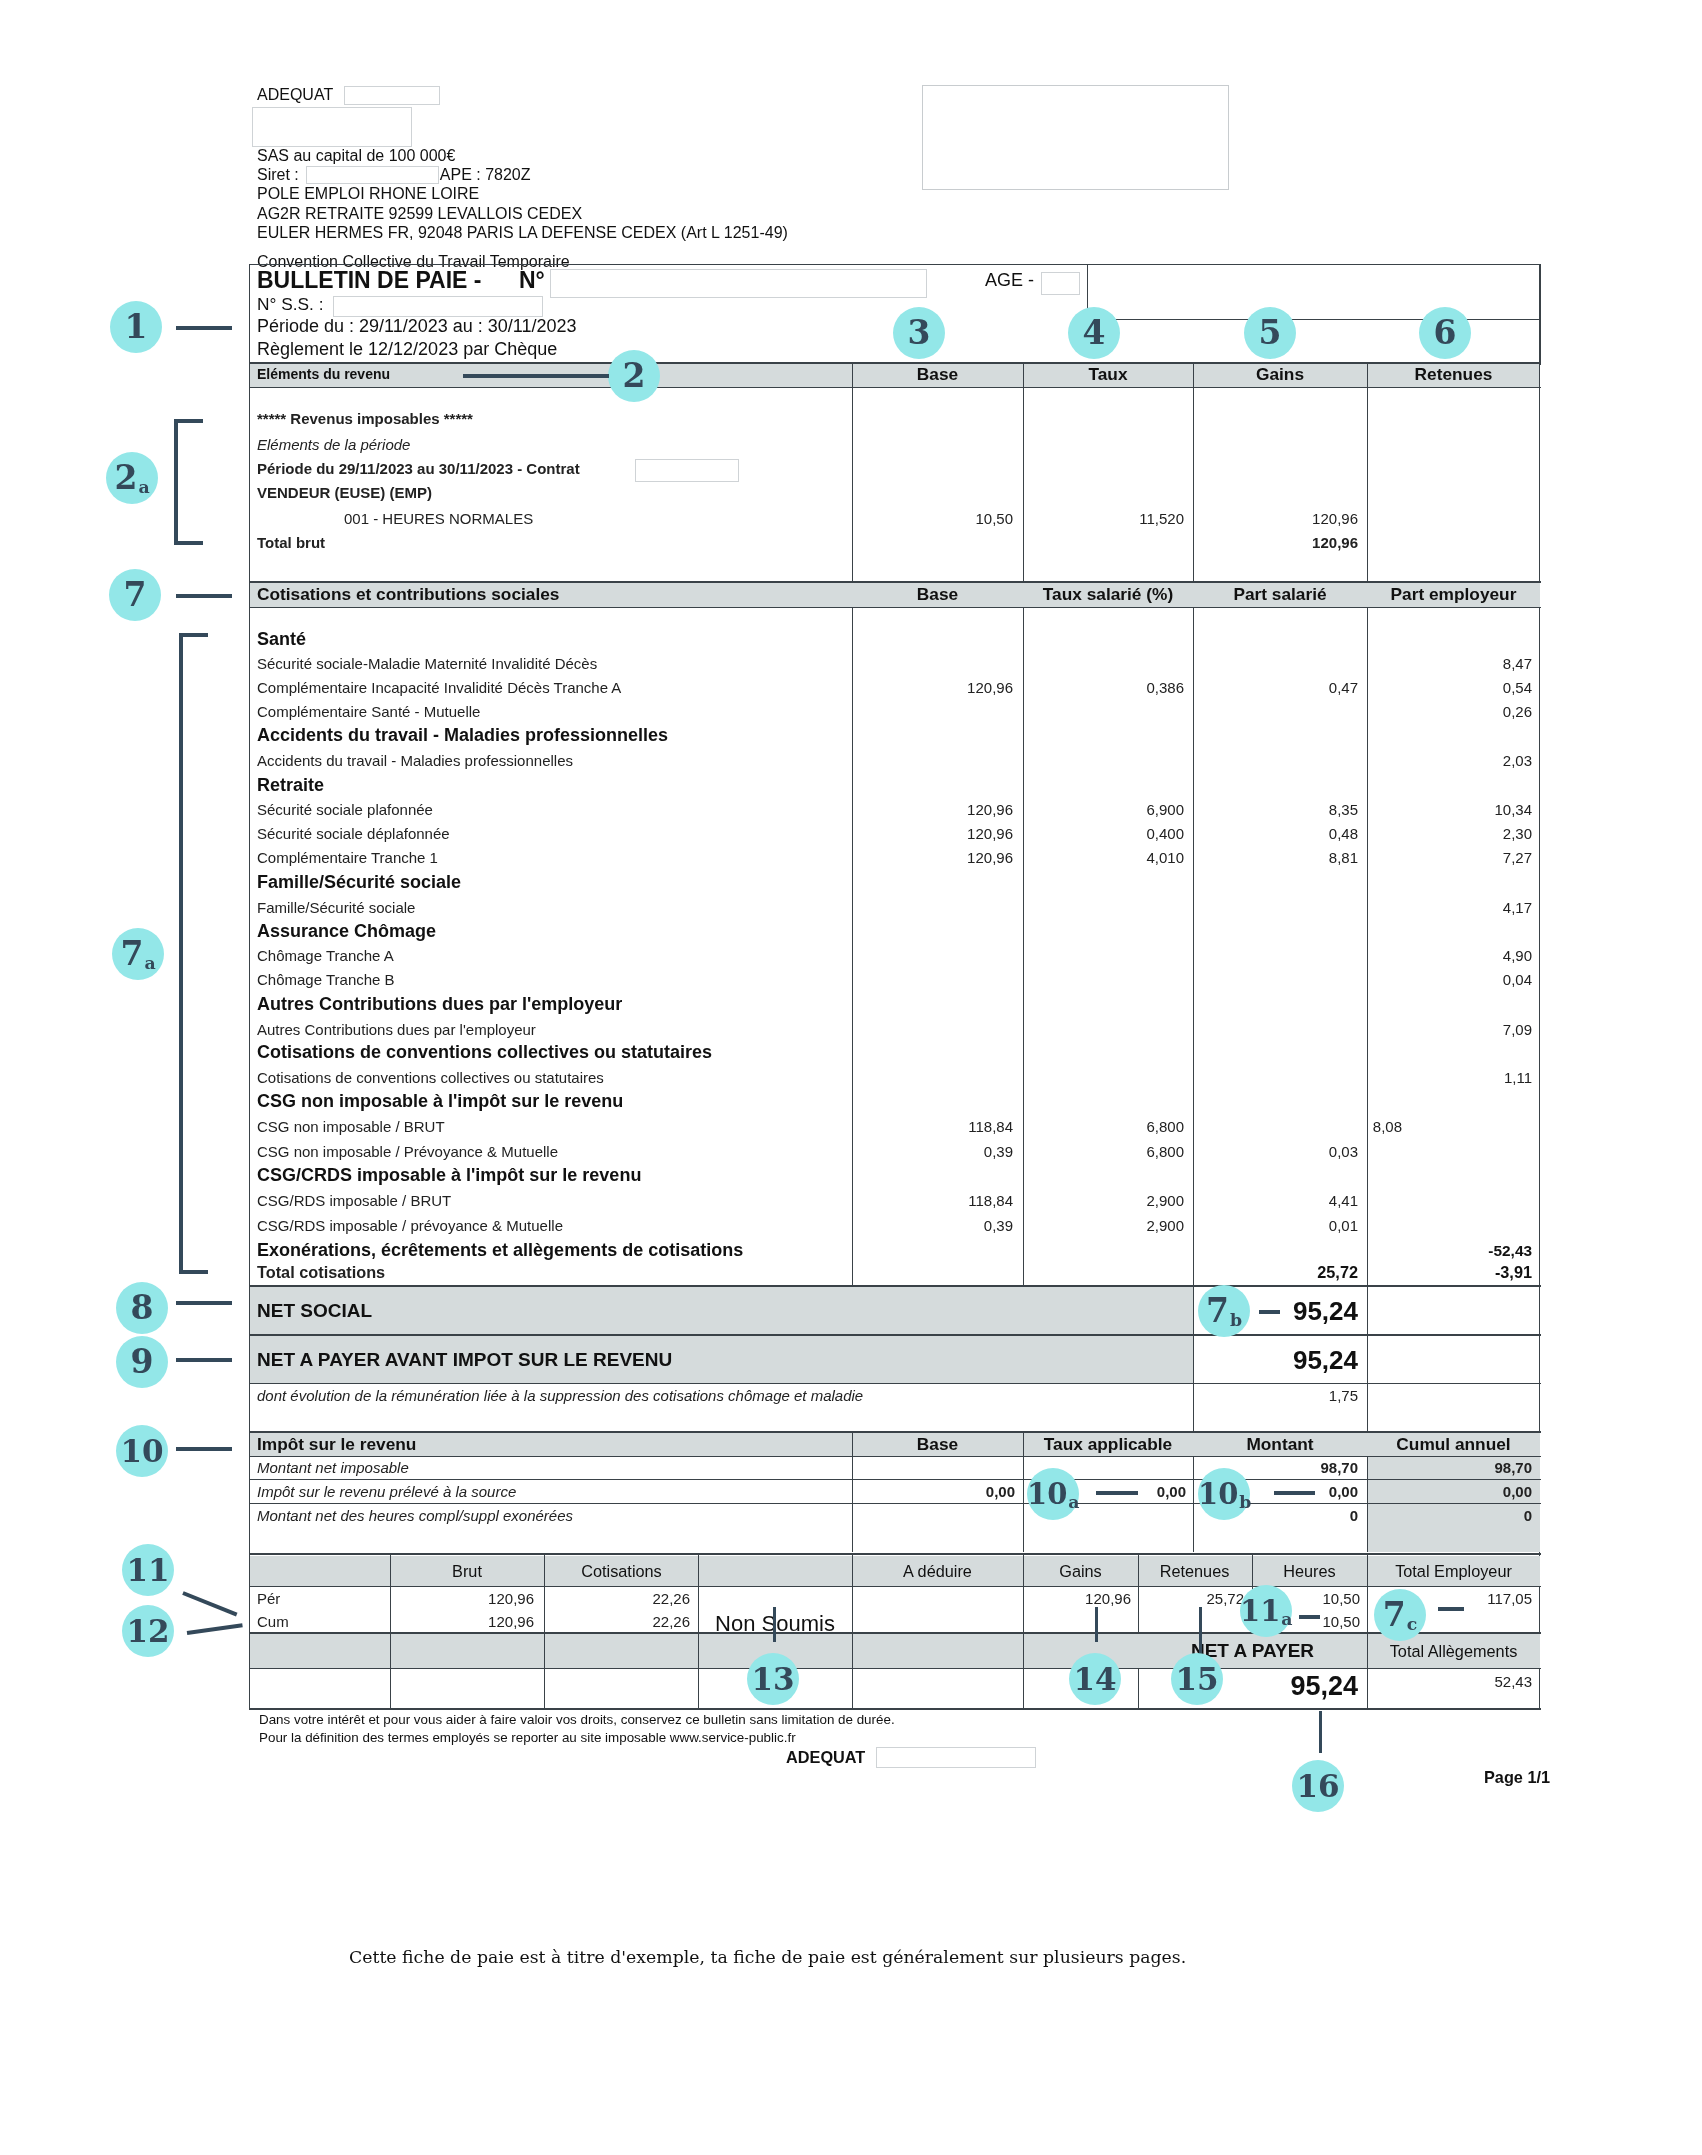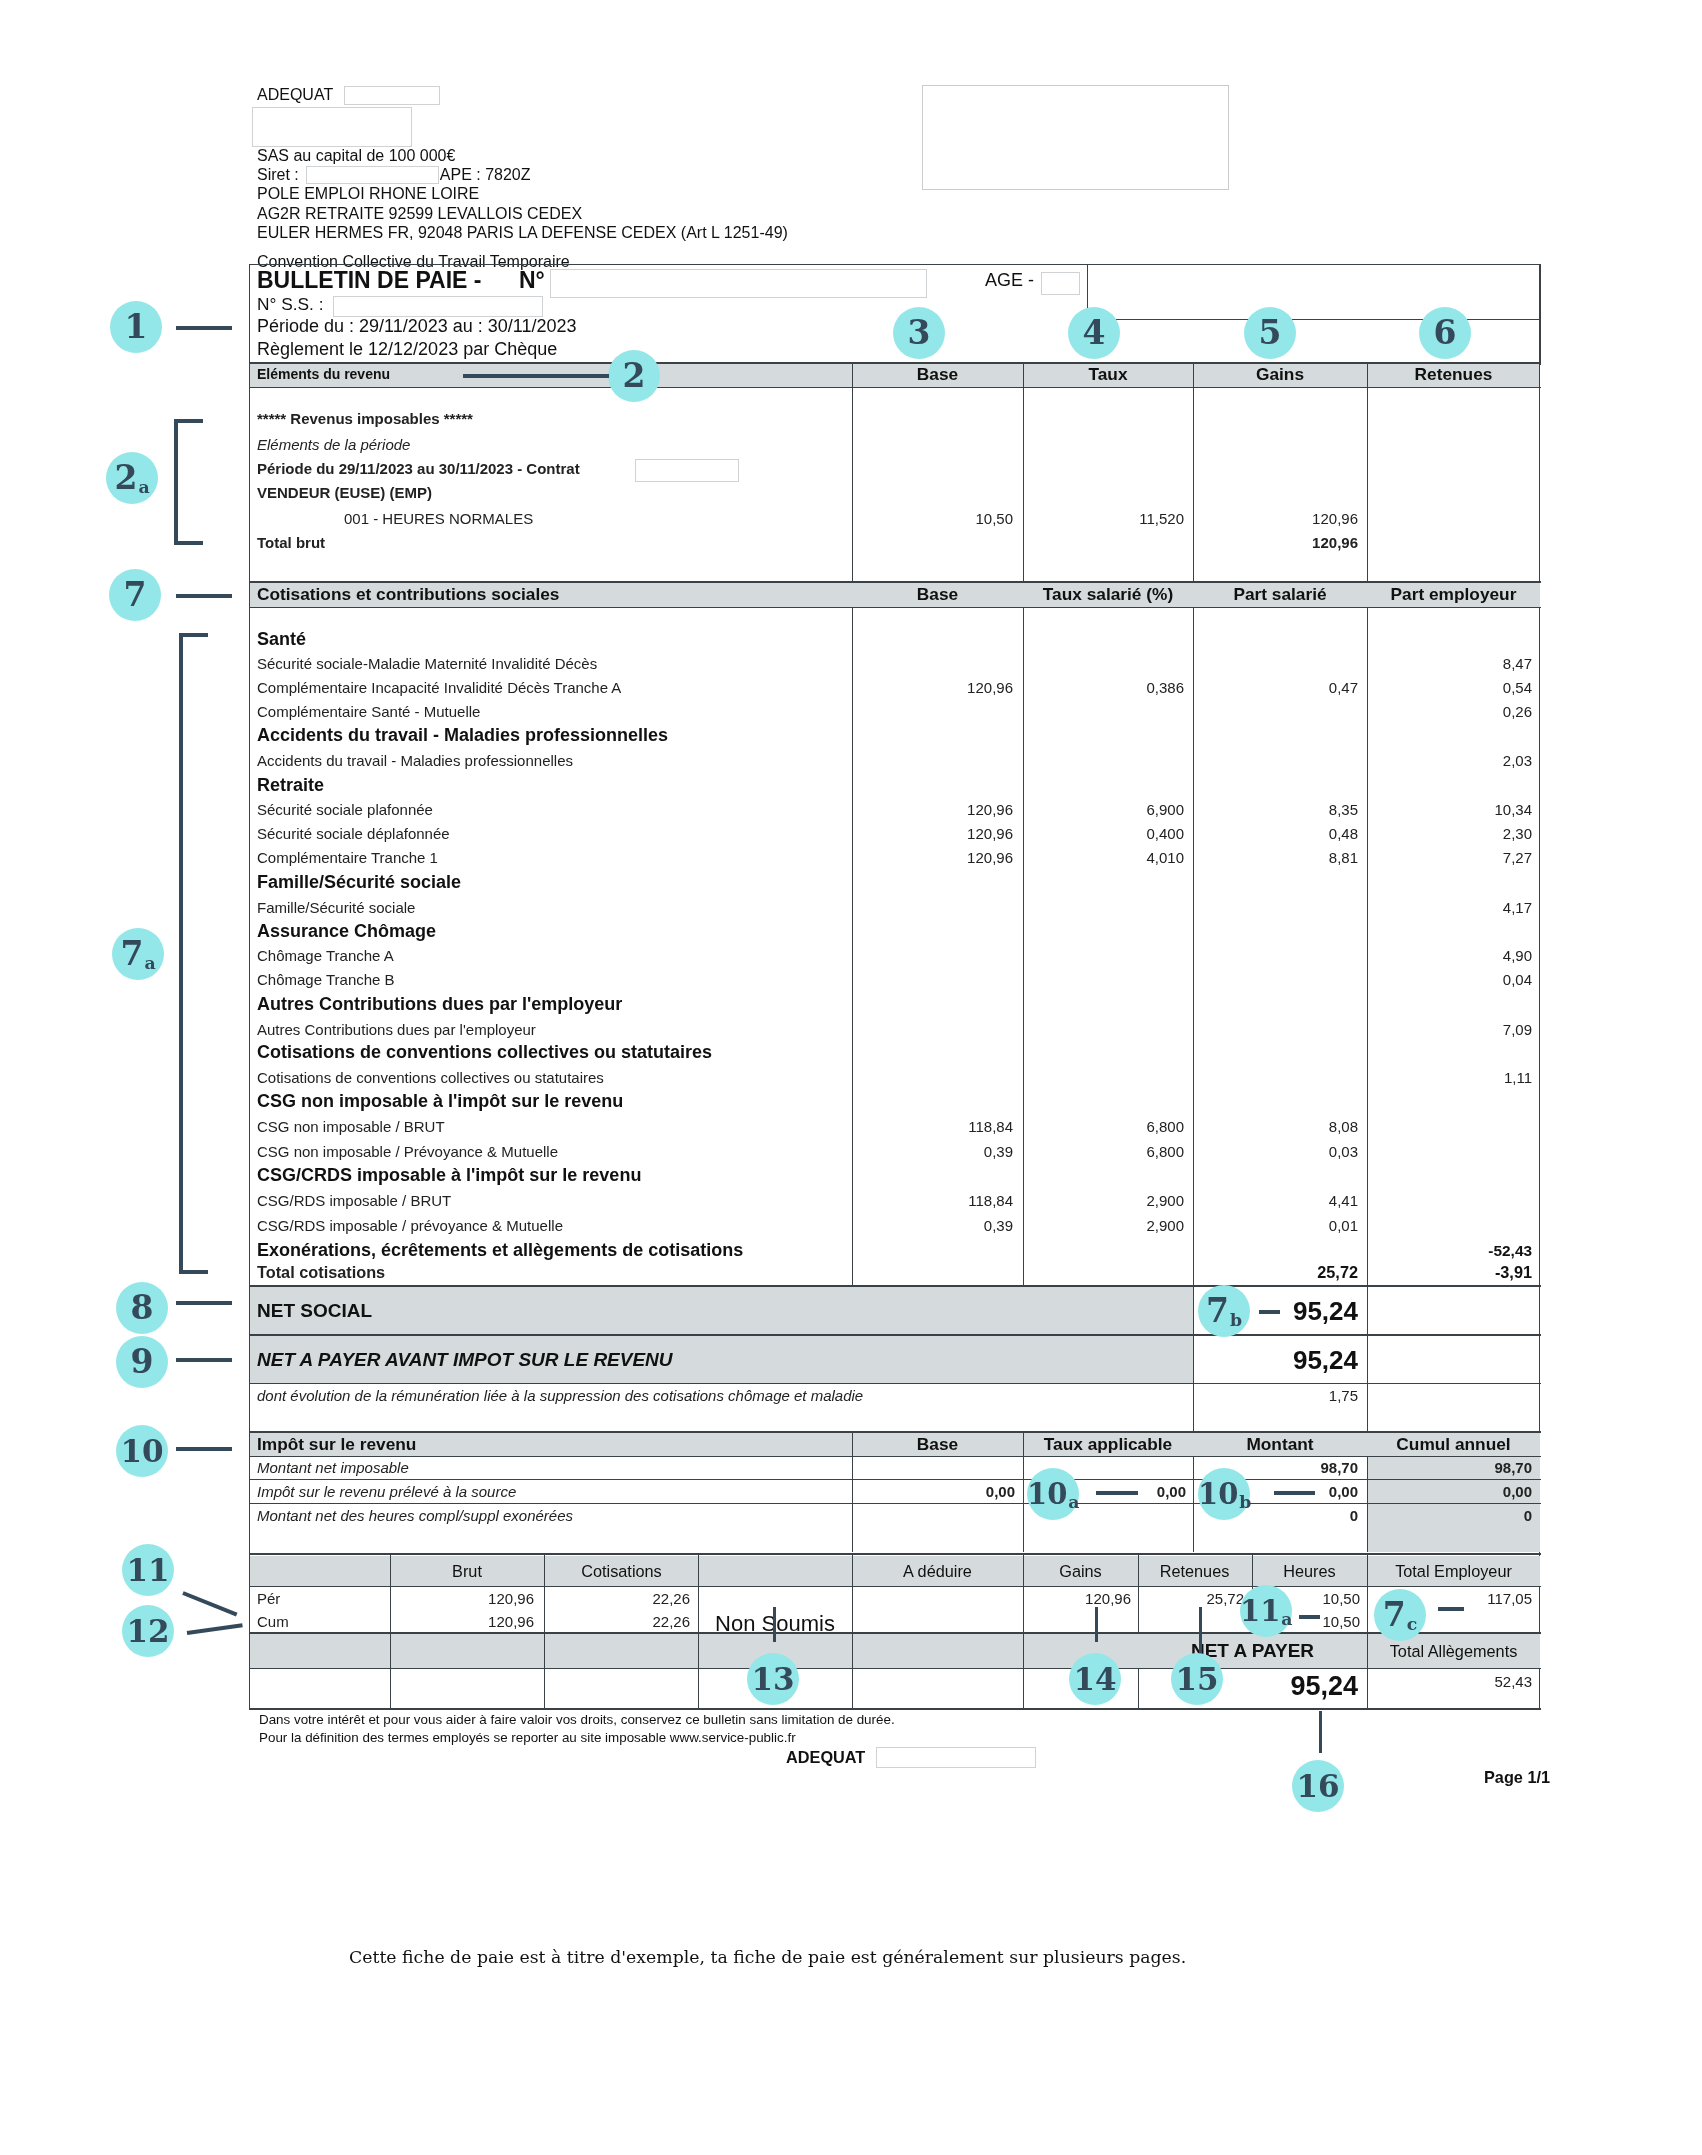--- a/index.html
+++ b/index.html
@@ -161,21 +161,21 @@
     <div class="cell sec" style="left: 257px; top: 1043px;">Cotisations de conventions collectives ou statutaires</div>
     <div class="cell sm" style="left: 257px; top: 1068px;">Cotisations de conventions collectives ou statutaires</div>
     <div class="cell sm r" style="left: 852px; top: 1068px; width: 161px;"></div>
     <div class="cell sm r" style="left: 1023px; top: 1068px; width: 161px;"></div>
     <div class="cell sm r" style="left: 1193px; top: 1068px; width: 165px;"></div>
     <div class="cell sm r" style="left: 1367px; top: 1068px; width: 165px;">1,11</div>
     <div class="cell sec" style="left: 257px; top: 1092px;">CSG non imposable à l'impôt sur le revenu</div>
     <div class="cell sm" style="left: 257px; top: 1117px;">CSG non imposable / BRUT</div>
     <div class="cell sm r" style="left: 852px; top: 1117px; width: 161px;">118,84</div>
     <div class="cell sm r" style="left: 1023px; top: 1117px; width: 161px;">6,800</div>
-    <div class="cell sm r" style="left: 1193px; top: 1117px; width: 165px;">8,08</div>
+    <div class="cell sm r" style="left: 1193px; top: 1117px; width: 165px; padding-left: 44px;">8,08</div>
     <div class="cell sm r" style="left: 1367px; top: 1117px; width: 165px;"></div>
     <div class="cell sm" style="left: 257px; top: 1142px;">CSG non imposable / Prévoyance &amp; Mutuelle</div>
     <div class="cell sm r" style="left: 852px; top: 1142px; width: 161px;">0,39</div>
     <div class="cell sm r" style="left: 1023px; top: 1142px; width: 161px;">6,800</div>
     <div class="cell sm r" style="left: 1193px; top: 1142px; width: 165px;">0,03</div>
     <div class="cell sm r" style="left: 1367px; top: 1142px; width: 165px;"></div>
     <div class="cell sec" style="left: 257px; top: 1166px;">CSG/CRDS imposable à l'impôt sur le revenu</div>
     <div class="cell sm" style="left: 257px; top: 1191px;">CSG/RDS imposable / BRUT</div>
     <div class="cell sm r" style="left: 852px; top: 1191px; width: 161px;">118,84</div>
     <div class="cell sm r" style="left: 1023px; top: 1191px; width: 161px;">2,900</div>
@@ -193,21 +193,21 @@
 <div class="cell b sm" style="left:257px;top:1263px;font-size:16.3px;">Total cotisations</div>
 <div class="cell b r" style="left:1193px;top:1263px;width:165px;font-size:16.3px;">25,72</div>
 <div class="cell b r" style="left:1367px;top:1263px;width:165px;font-size:16.3px;">-3,91</div>
 
 <div class="gray" style="left:250px;top:1287px;width:943px;height:96px;"></div>
 <div class="hline" style="left:249px;top:1285px;width:1292px;border-top-width:2.9px;"></div>
 <div class="hline" style="left:249px;top:1334px;width:1292px;border-top-width:2.9px;"></div>
 <div class="hline" style="left:249px;top:1383px;width:1292px;"></div>
 <div class="cell b" style="left:257px;top:1301px;font-size:19px;">NET SOCIAL</div>
 <div class="cell b r" style="left:1193px;top:1296px;width:165px;font-size:26px;line-height:31px;">95,24</div>
-<div class="cell b" style="left:257px;top:1350px;font-size:19px;font-style:italic;">NET A PAYER AVANT IMPOT SUR LE REVENU</div>
+<div class="cell b" style="left:257px;top:1350px;font-size:19px;">NET A PAYER AVANT IMPOT SUR LE REVENU</div>
 <div class="cell b r" style="left:1193px;top:1345px;width:165px;font-size:26px;line-height:31px;">95,24</div>
 <div class="cell i sm" style="left:257px;top:1386px;">dont évolution de la rémunération liée à la suppression des cotisations chômage et maladie</div>
 <div class="cell sm r" style="left:1193px;top:1386px;width:165px;">1,75</div>
 
 <div class="gray" style="left:250px;top:1433px;width:1290px;height:23px;"></div>
 <div class="gray" style="left:1368px;top:1456px;width:172px;height:96px;"></div>
 <div class="hline" style="left:249px;top:1431px;width:1292px;border-top-width:2.9px;"></div>
 <div class="hline" style="left:249px;top:1456px;width:1292px;"></div>
 <div class="hline-thin" style="left:249px;top:1479px;width:1292px;"></div>
 <div class="hline-thin" style="left:249px;top:1503px;width:1292px;"></div>

